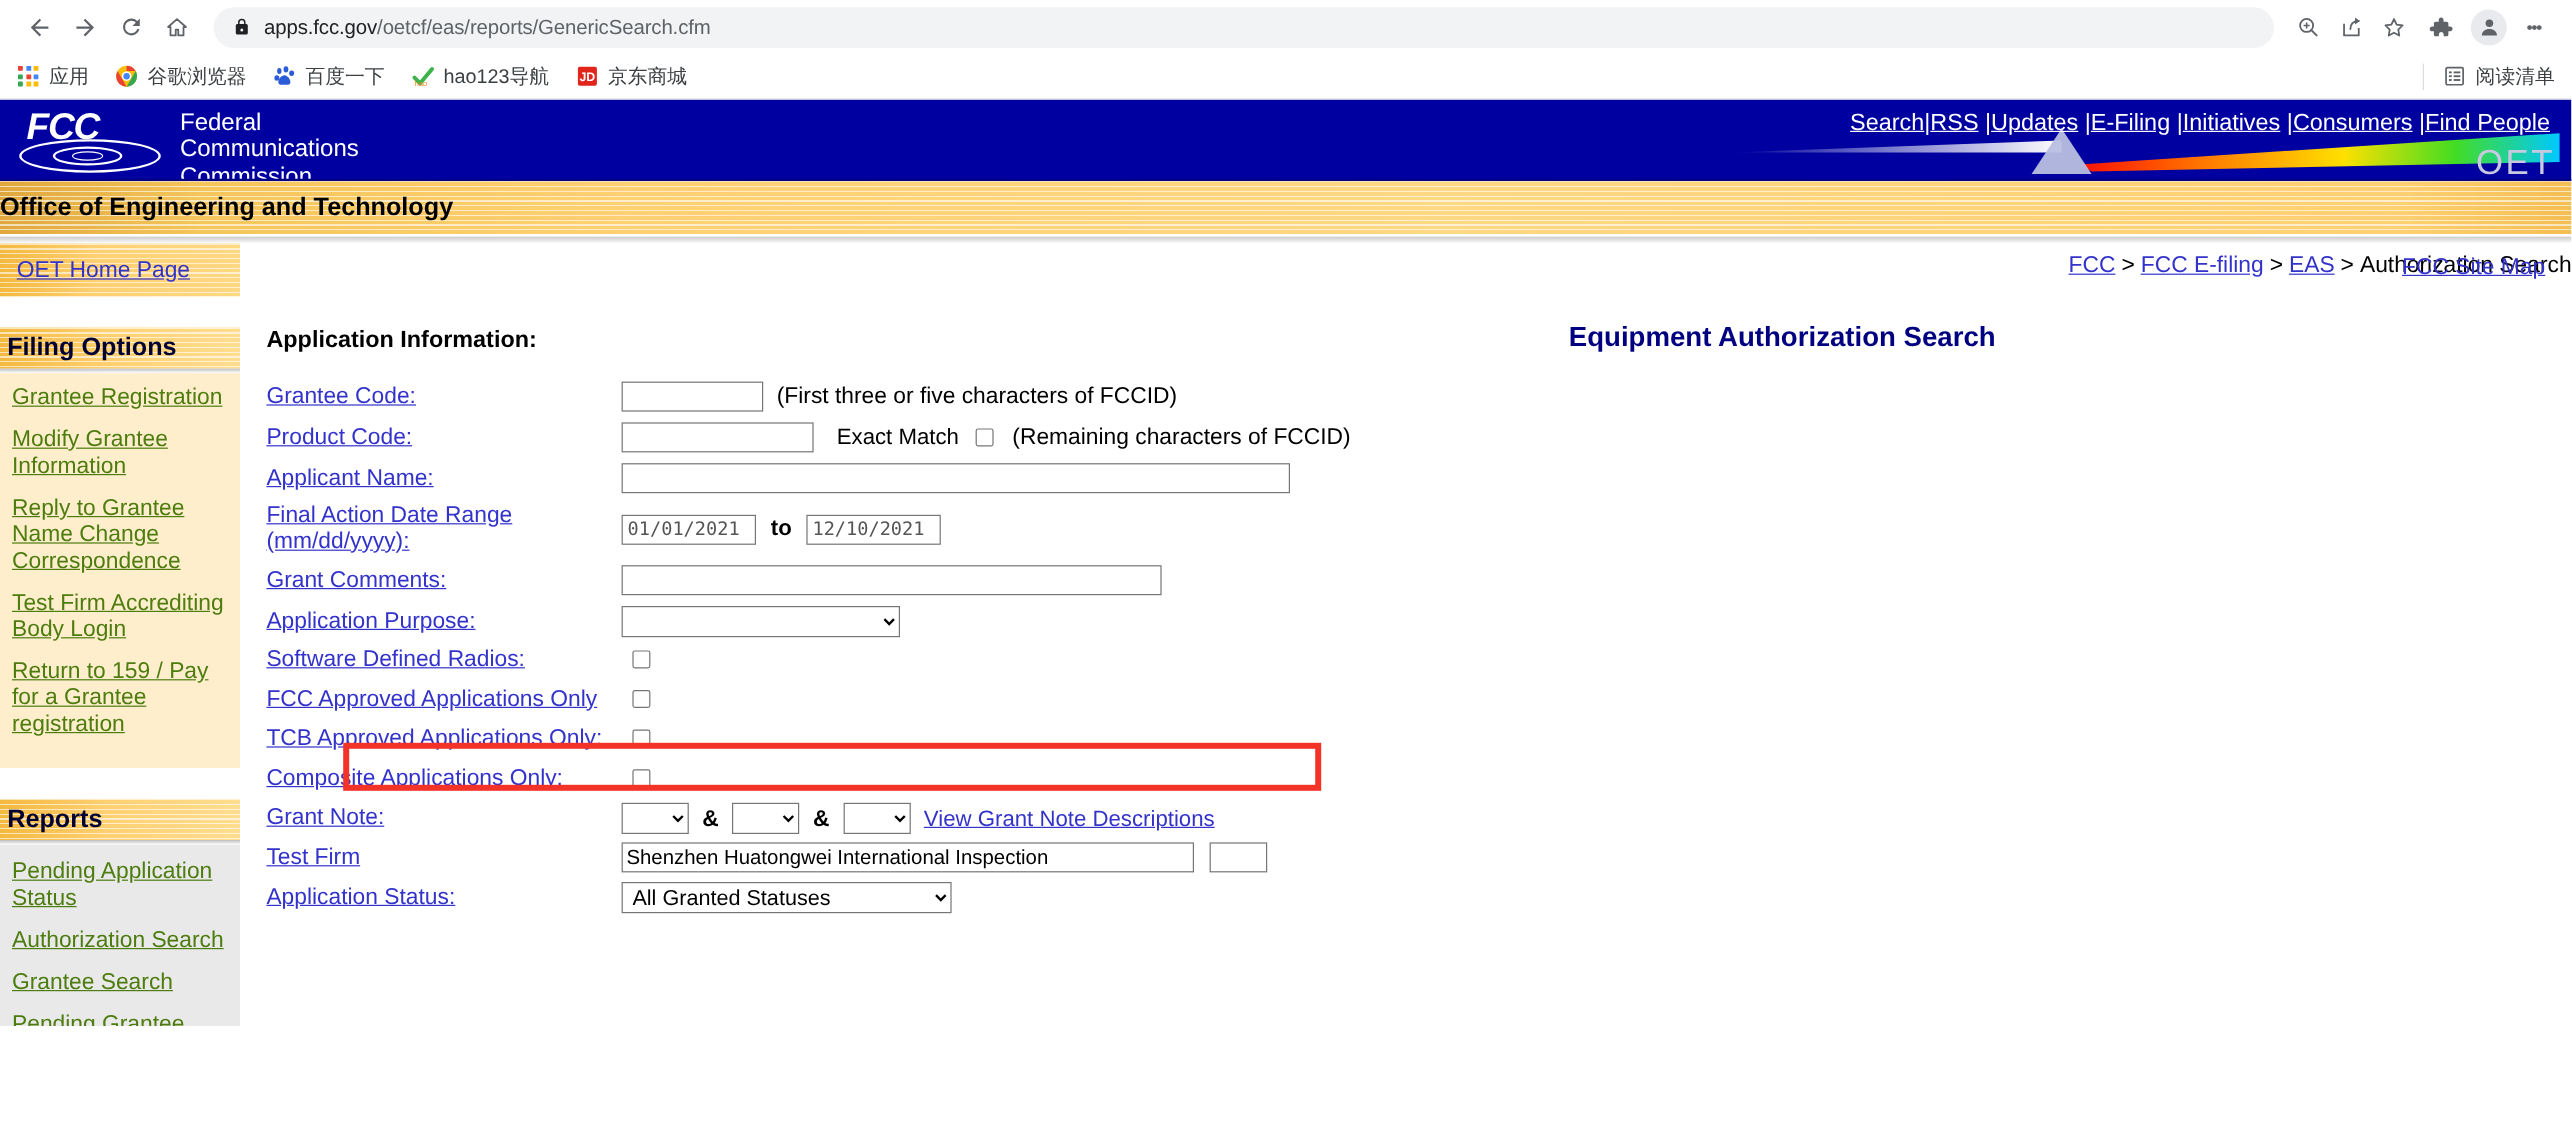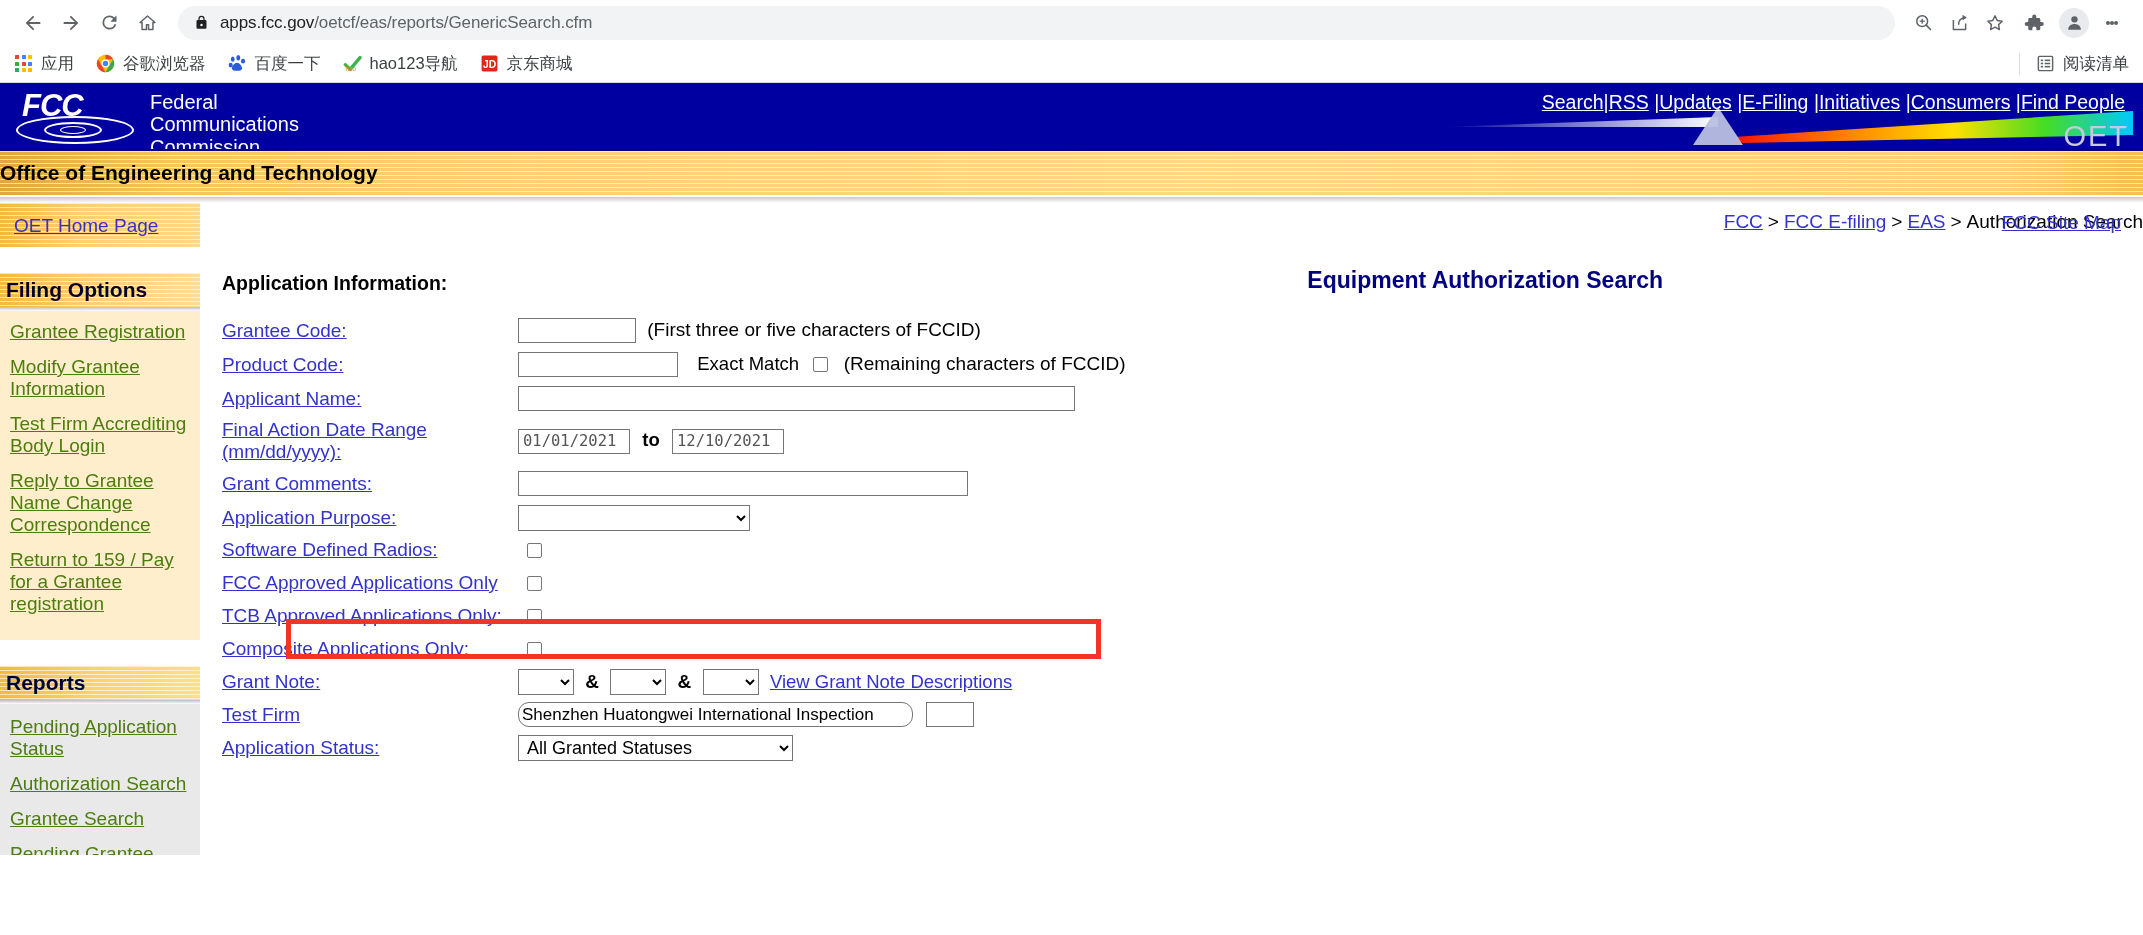--- a/index.html
+++ b/index.html
@@ -421,22 +421,22 @@
       <div id="side-home" class="side-bar-head">
         <a href="#">OET Home Page</a>
       </div>
       <div class="side-sep"></div>
 
       <div class="side-title">Filing Options</div>
       <div class="side-title-shadow"></div>
       <div id="filing-list">
         <a class="side-link" href="#">Grantee Registration</a>
         <a class="side-link" href="#">Modify Grantee Information</a>
+        <a class="side-link" href="#">Reply to Grantee Name Change Correspondence</a>
         <a class="side-link" href="#">Test Firm Accrediting Body Login</a>
-        <a class="side-link" href="#">Reply to Grantee Name Change Correspondence</a>
         <a class="side-link" href="#">Return to 159 / Pay for a Grantee registration</a>
       </div>
 
       <div class="side-sep"></div>
 
       <div class="side-title">Reports</div>
       <div class="side-title-shadow"></div>
       <div id="reports-list">
         <a class="side-link" href="#">Pending Application Status</a>
         <a class="side-link" href="#">Authorization Search</a>
@@ -604,21 +604,21 @@
           </tr>
           <tr>
                 <td class="rowgap" colspan="2" style="height:6px"></td>
               </tr>
 
           <tr>
             <td class="lbl">
               <a href="#">Test Firm</a>
             </td>
             <td class="fld">
-              <input class="txt" style="width: 395px; border-radius: 11px;" value="Shenzhen Huatongwei International Inspection">
+              <input class="txt" style="width: 477px;" value="Shenzhen Huatongwei International Inspection">
               <input class="txt" style="width: 48px; margin-left: 8px;" value="">
             </td>
           </tr>
           <tr>
                 <td class="rowgap" colspan="2" style="height:6px"></td>
               </tr>
 
           <tr>
             <td class="lbl">
               <a href="#">Application Status:</a>

